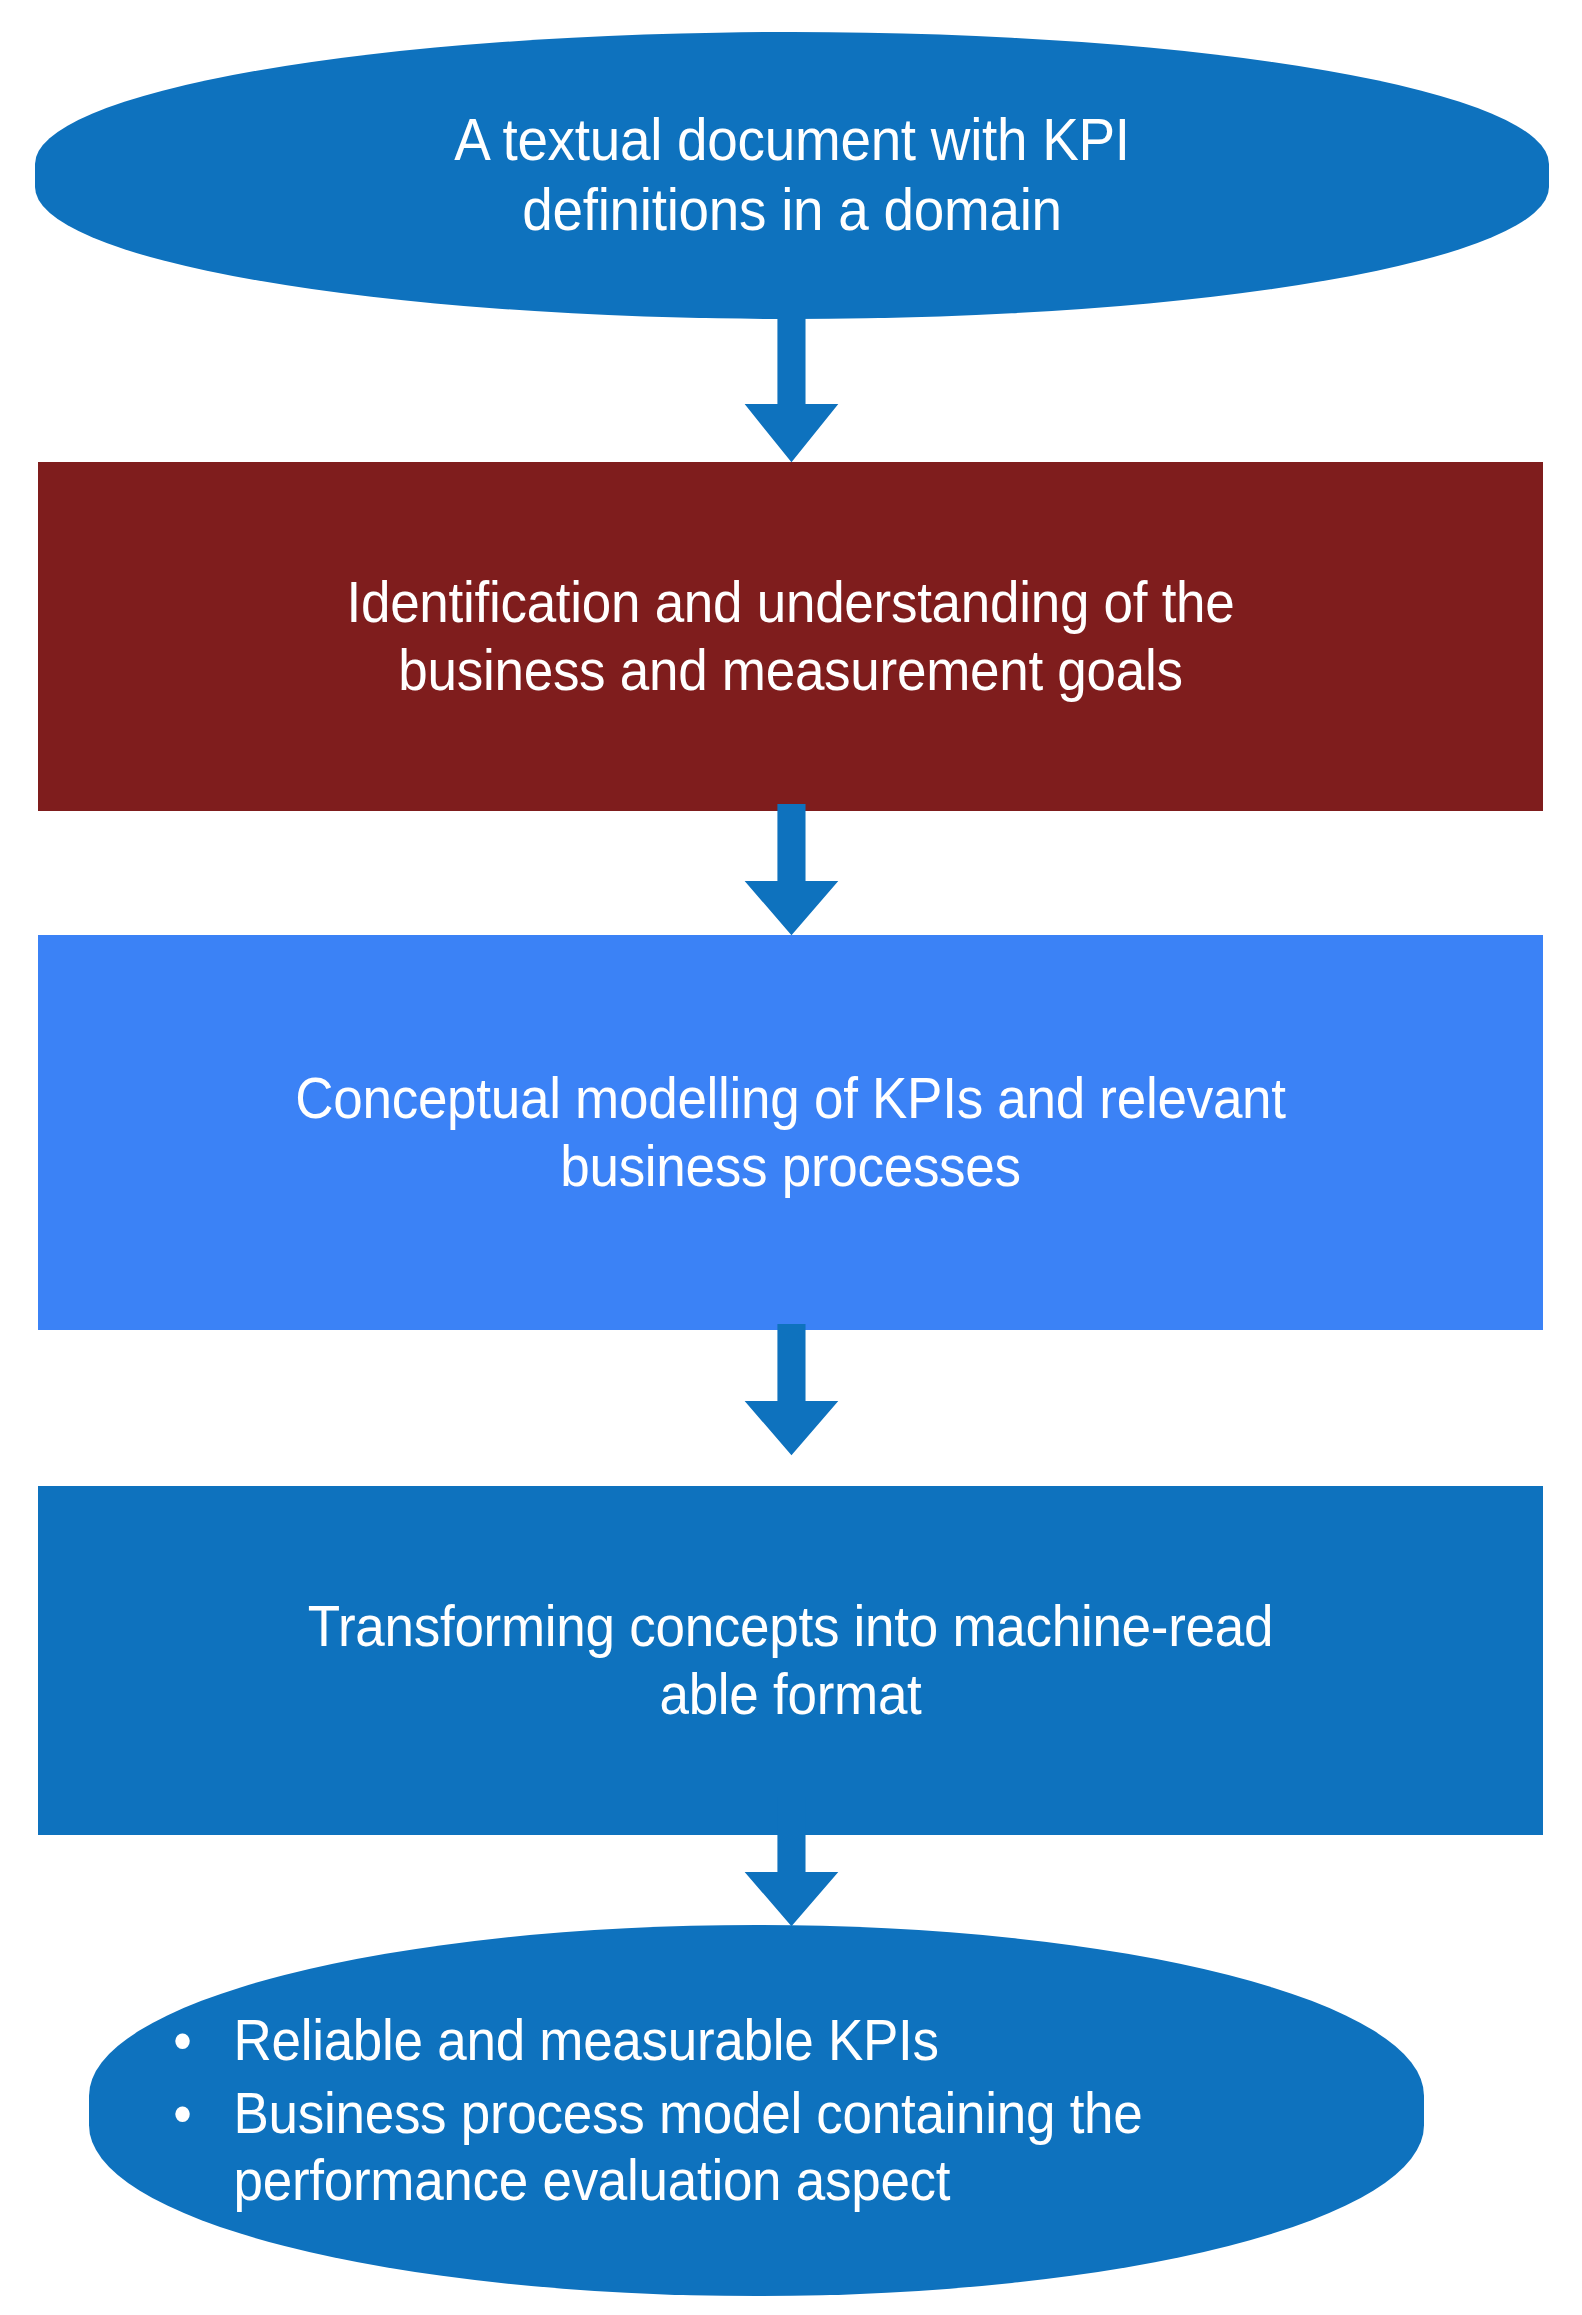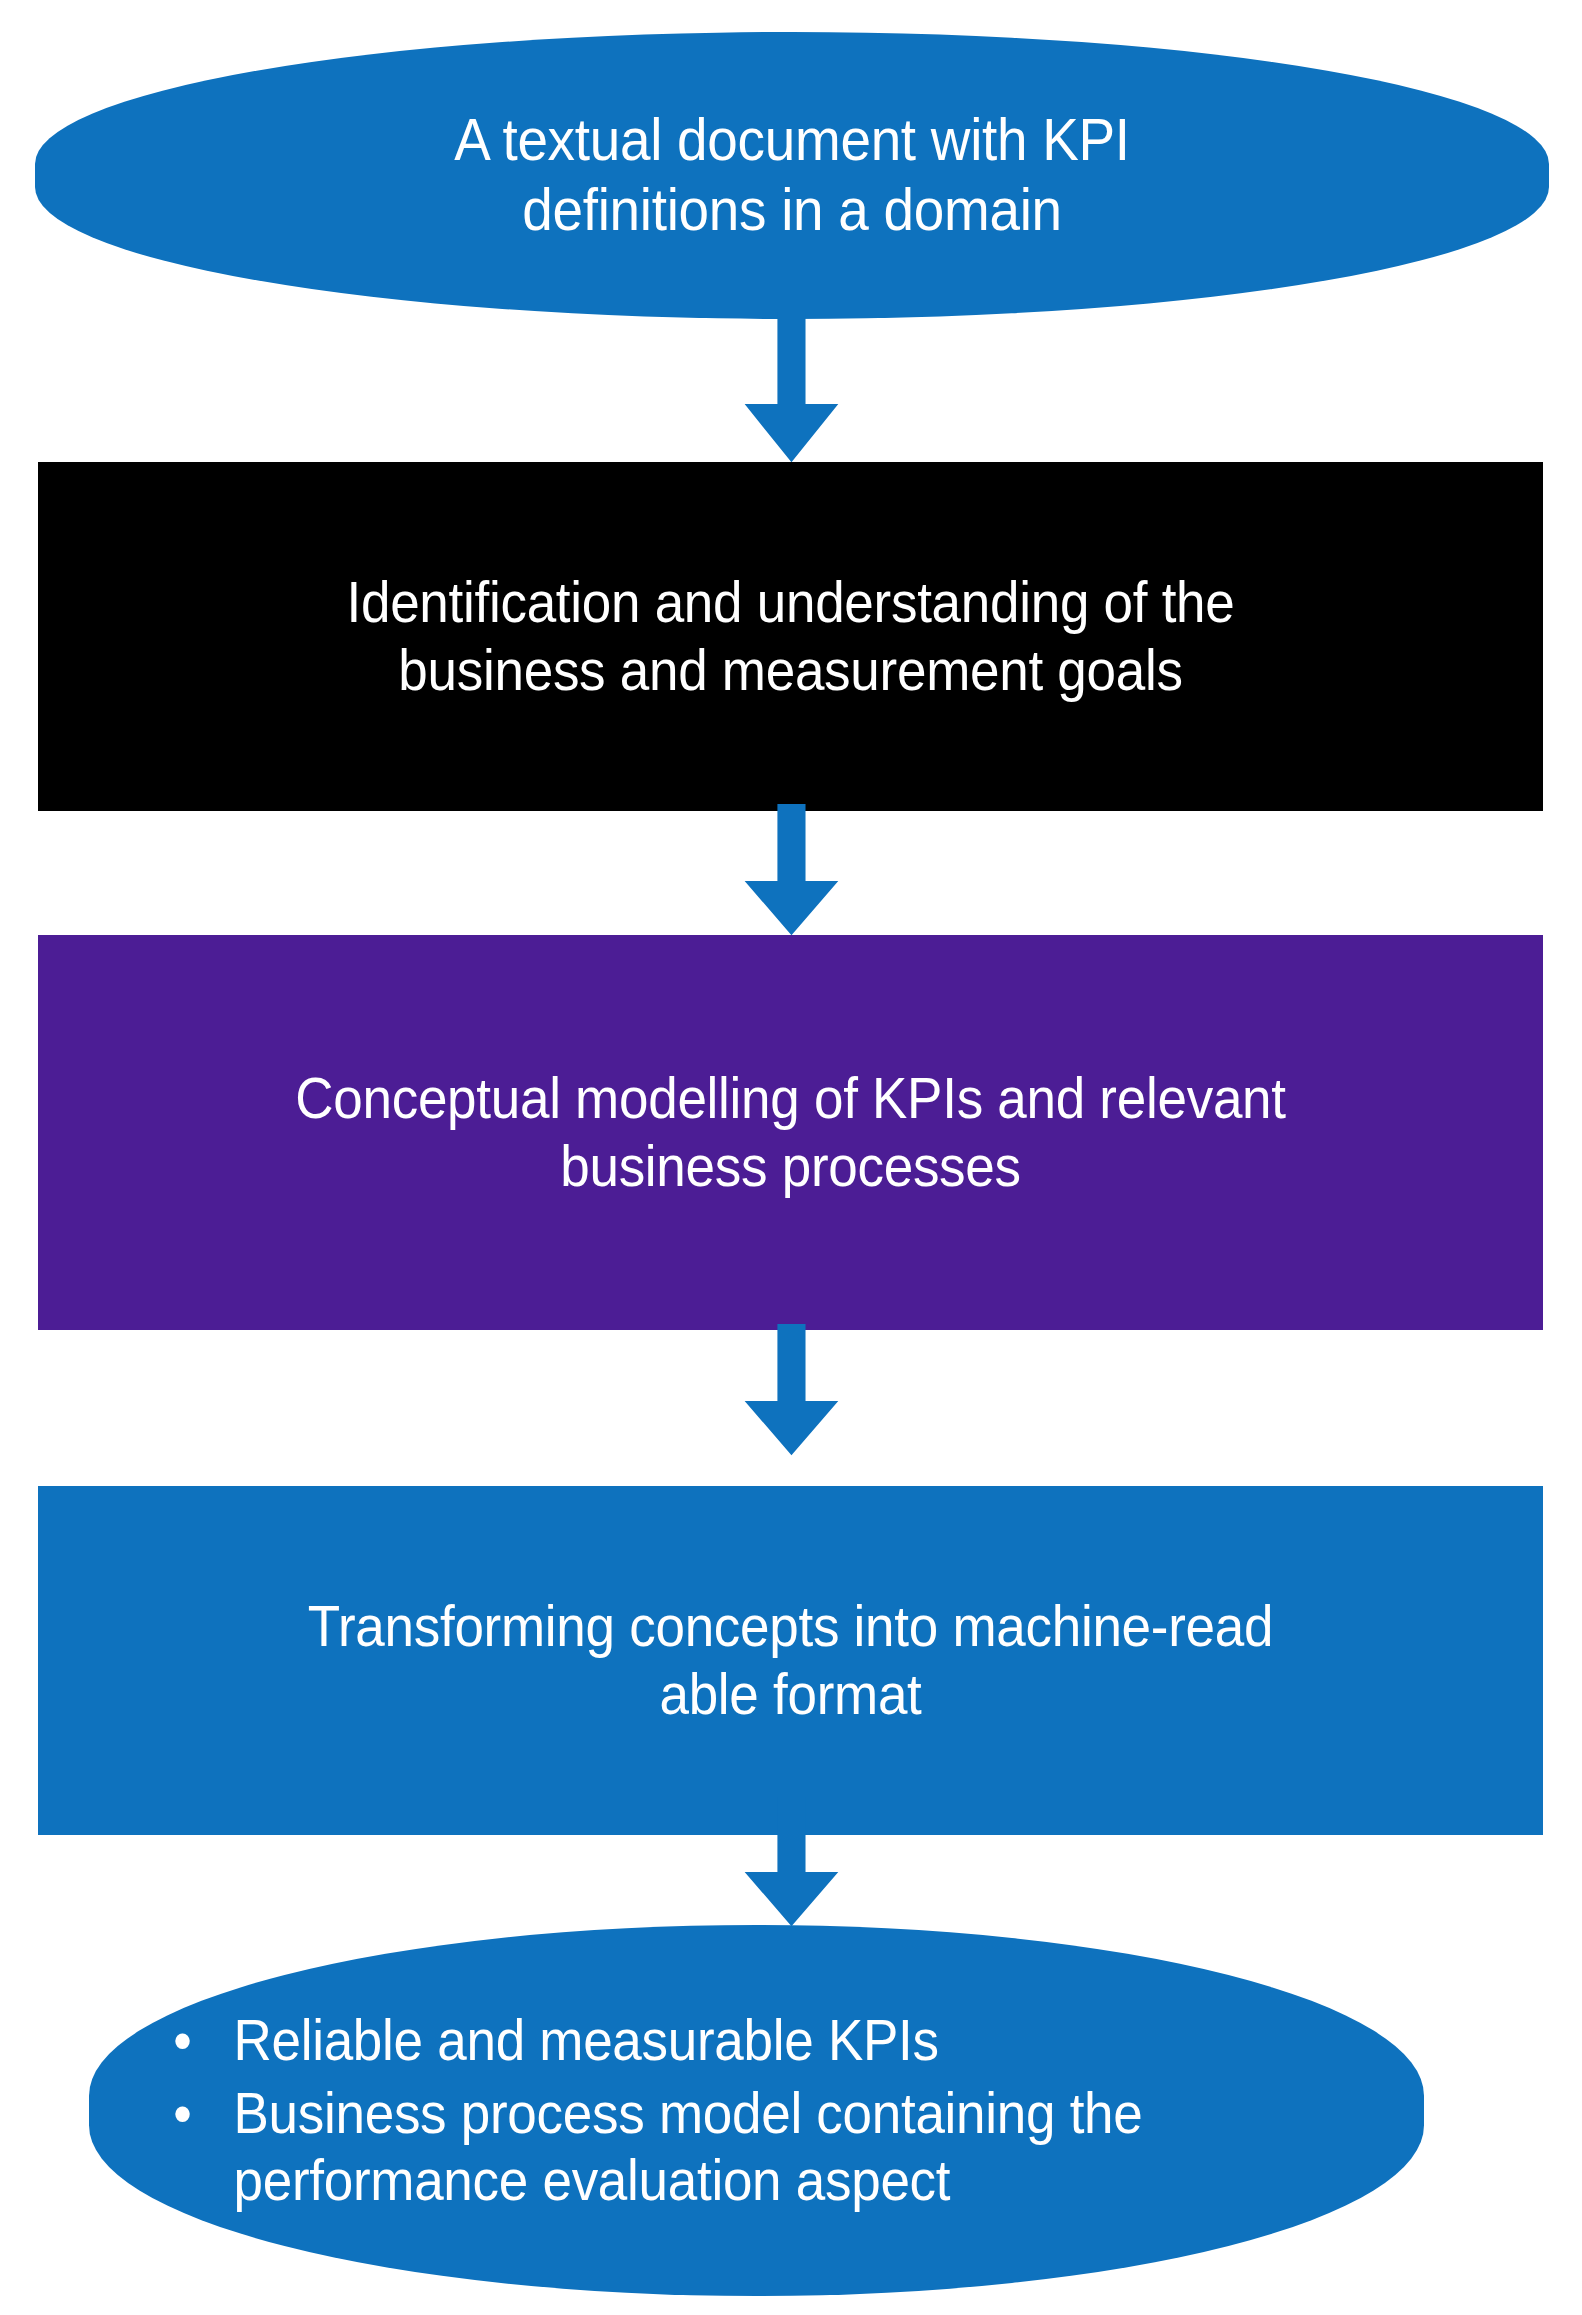--- a/index.html
+++ b/index.html
@@ -153,34 +153,34 @@
       <span>definitions in a domain</span>
     </span>
   </div>
 
   <div class="arrow" id="arrow-1">
     <svg viewBox="0 0 1689 165" preserveAspectRatio="none" aria-hidden="true">
       <polygon points="830,0 860,0 860,98 895,98 845,160 795,98 830,98" fill="#0e72be"></polygon>
     </svg>
   </div>
 
-  <div class="node process" id="node-identify" style="background: #000000; color: rgb(255, 255, 255);">
+  <div class="node process" id="node-identify" style="background: #7f1d1d; color: rgb(255, 255, 255);">
     <span class="node-text">
       <span>Identification and understanding of the</span><br>
       <span>business and measurement goals</span>
     </span>
   </div>
 
   <div class="arrow" id="arrow-2">
     <svg viewBox="0 0 1689 145" preserveAspectRatio="none" aria-hidden="true">
       <polygon points="830,0 860,0 860,82 895,82 845,140 795,82 830,82" fill="#0e72be"></polygon>
     </svg>
   </div>
 
-  <div class="node process" id="node-model" style="background: #4c1d95; color: rgb(255, 255, 255); justify-content: center;">
+  <div class="node process" id="node-model" style="background: #3b82f6; color: rgb(255, 255, 255); justify-content: center;">
     <span class="node-text">
       <span>Conceptual modelling of KPIs and relevant</span><br>
       <span>business processes</span>
     </span>
   </div>
 
   <div class="arrow" id="arrow-3">
     <svg viewBox="0 0 1689 145" preserveAspectRatio="none" aria-hidden="true">
       <polygon points="830,0 860,0 860,82 895,82 845,140 795,82 830,82" fill="#0e72be"></polygon>
     </svg>

